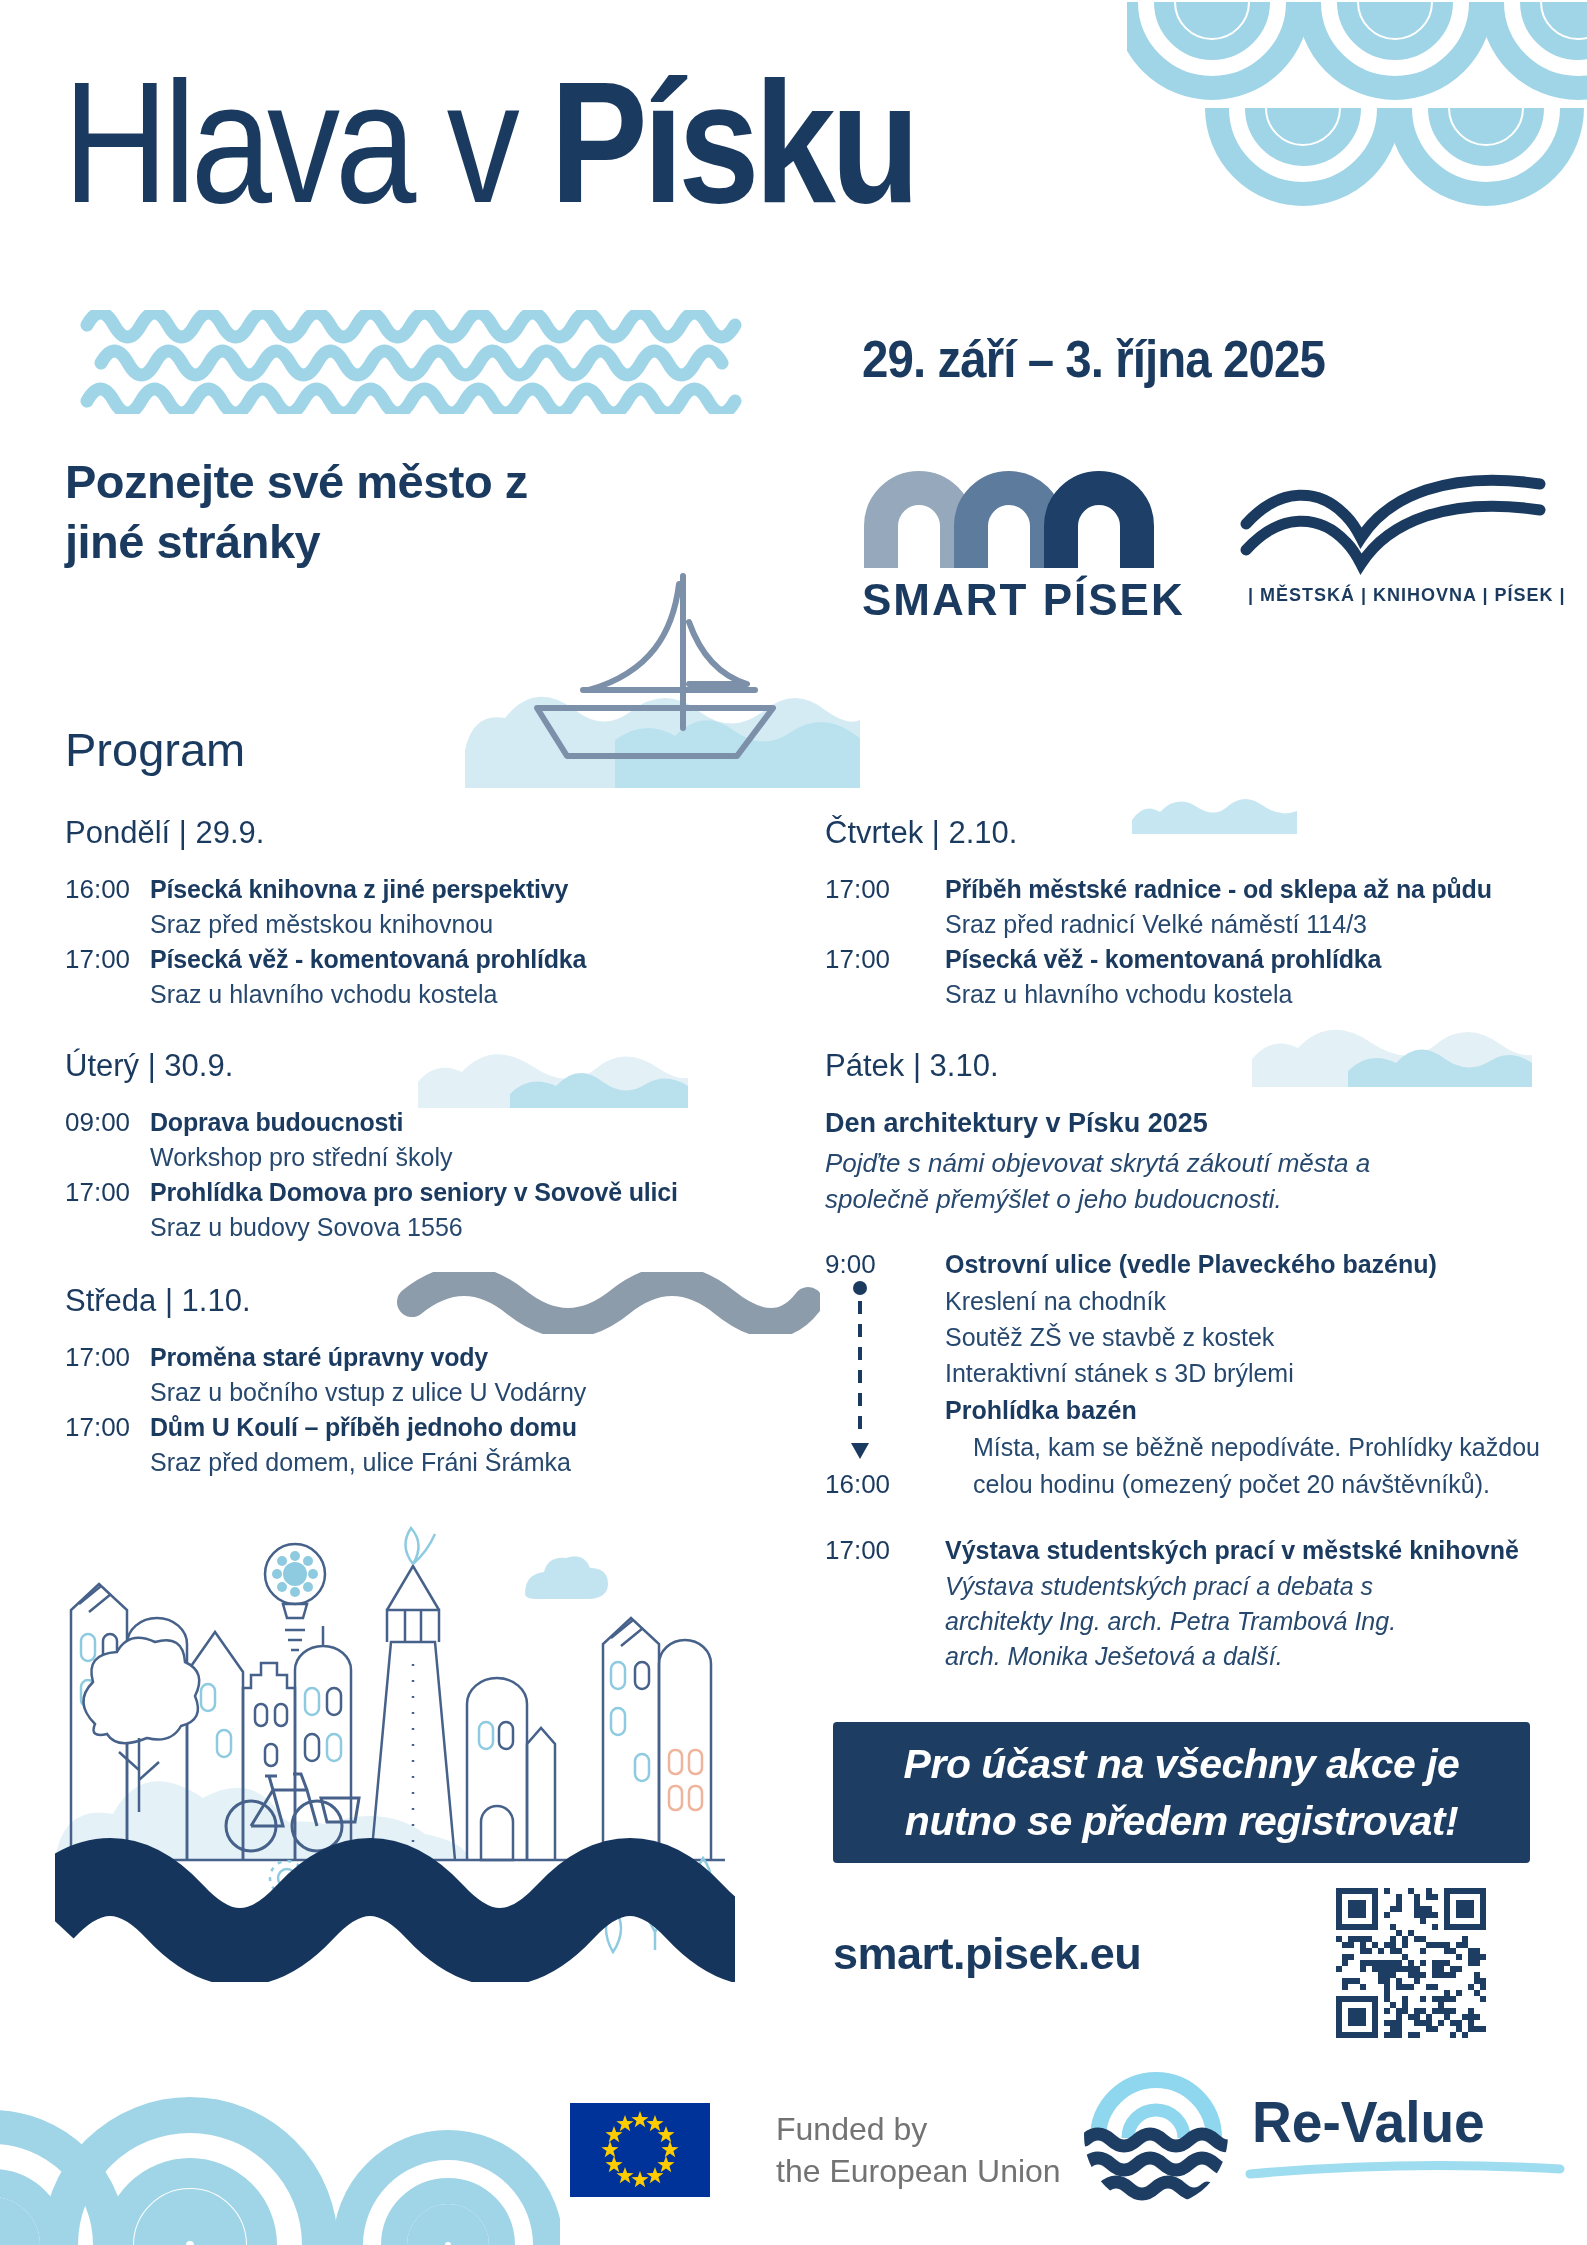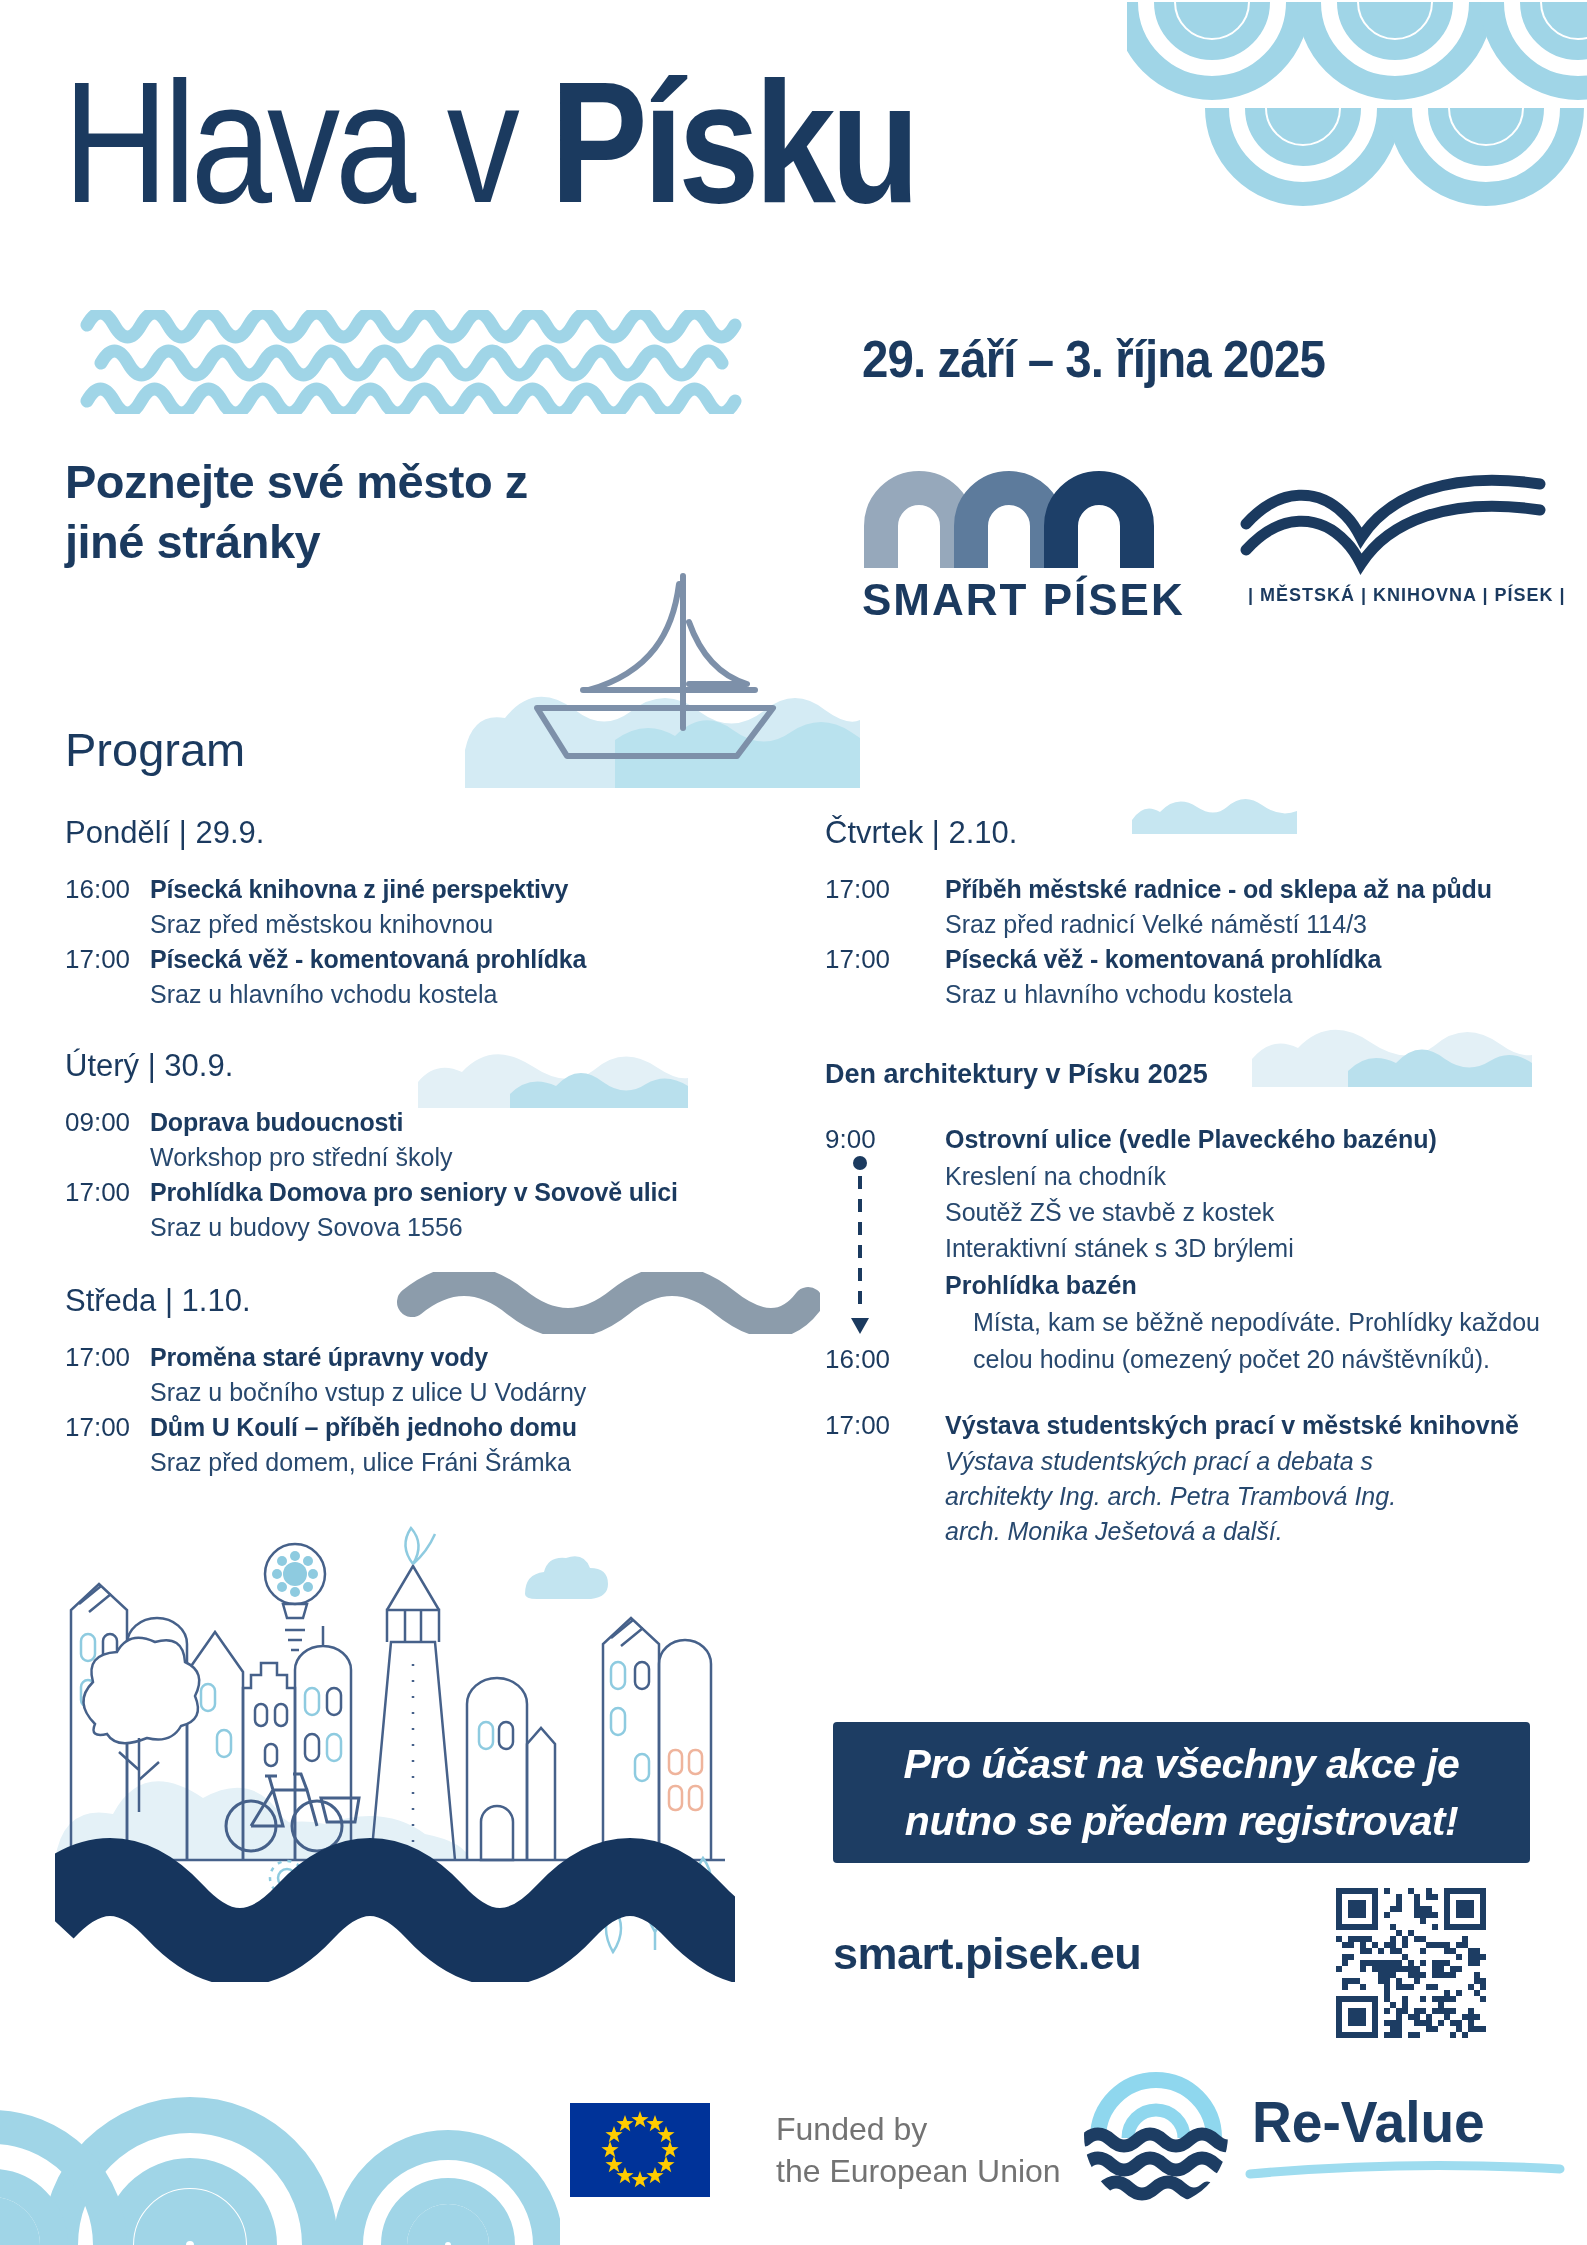--- a/index.html
+++ b/index.html
@@ -215,21 +215,23 @@
         <div class="event-time">17:00</div>
         <div class="event-text">
           <div class="event-title">Písecká věž - komentovaná prohlídka</div>
           <div class="event-detail">Sraz u hlavního vchodu kostela</div>
         </div>
       </div>
     </div>
   </div>
 
   <div class="abs day col-right" style="left:825px;top:1048px;width:760px">
+    <div class="day-heading">Pátek | 3.10.</div>
     <div class="friday-sub">Den architektury v Písku 2025</div>
+    <div class="friday-intro">Pojďte s námi objevovat skrytá zákoutí města a společně přemýšlet o jeho budoucnosti.</div>
 
     <div class="friday-events">
       <div class="timeline-marker">
         <div class="tl-dot"></div>
         <div class="tl-line"></div>
         <div class="tl-arrow"></div>
       </div>
       <div class="f-row">
         <div class="f-time">9:00</div>
         <div class="f-title">Ostrovní ulice (vedle Plaveckého bazénu)</div>

